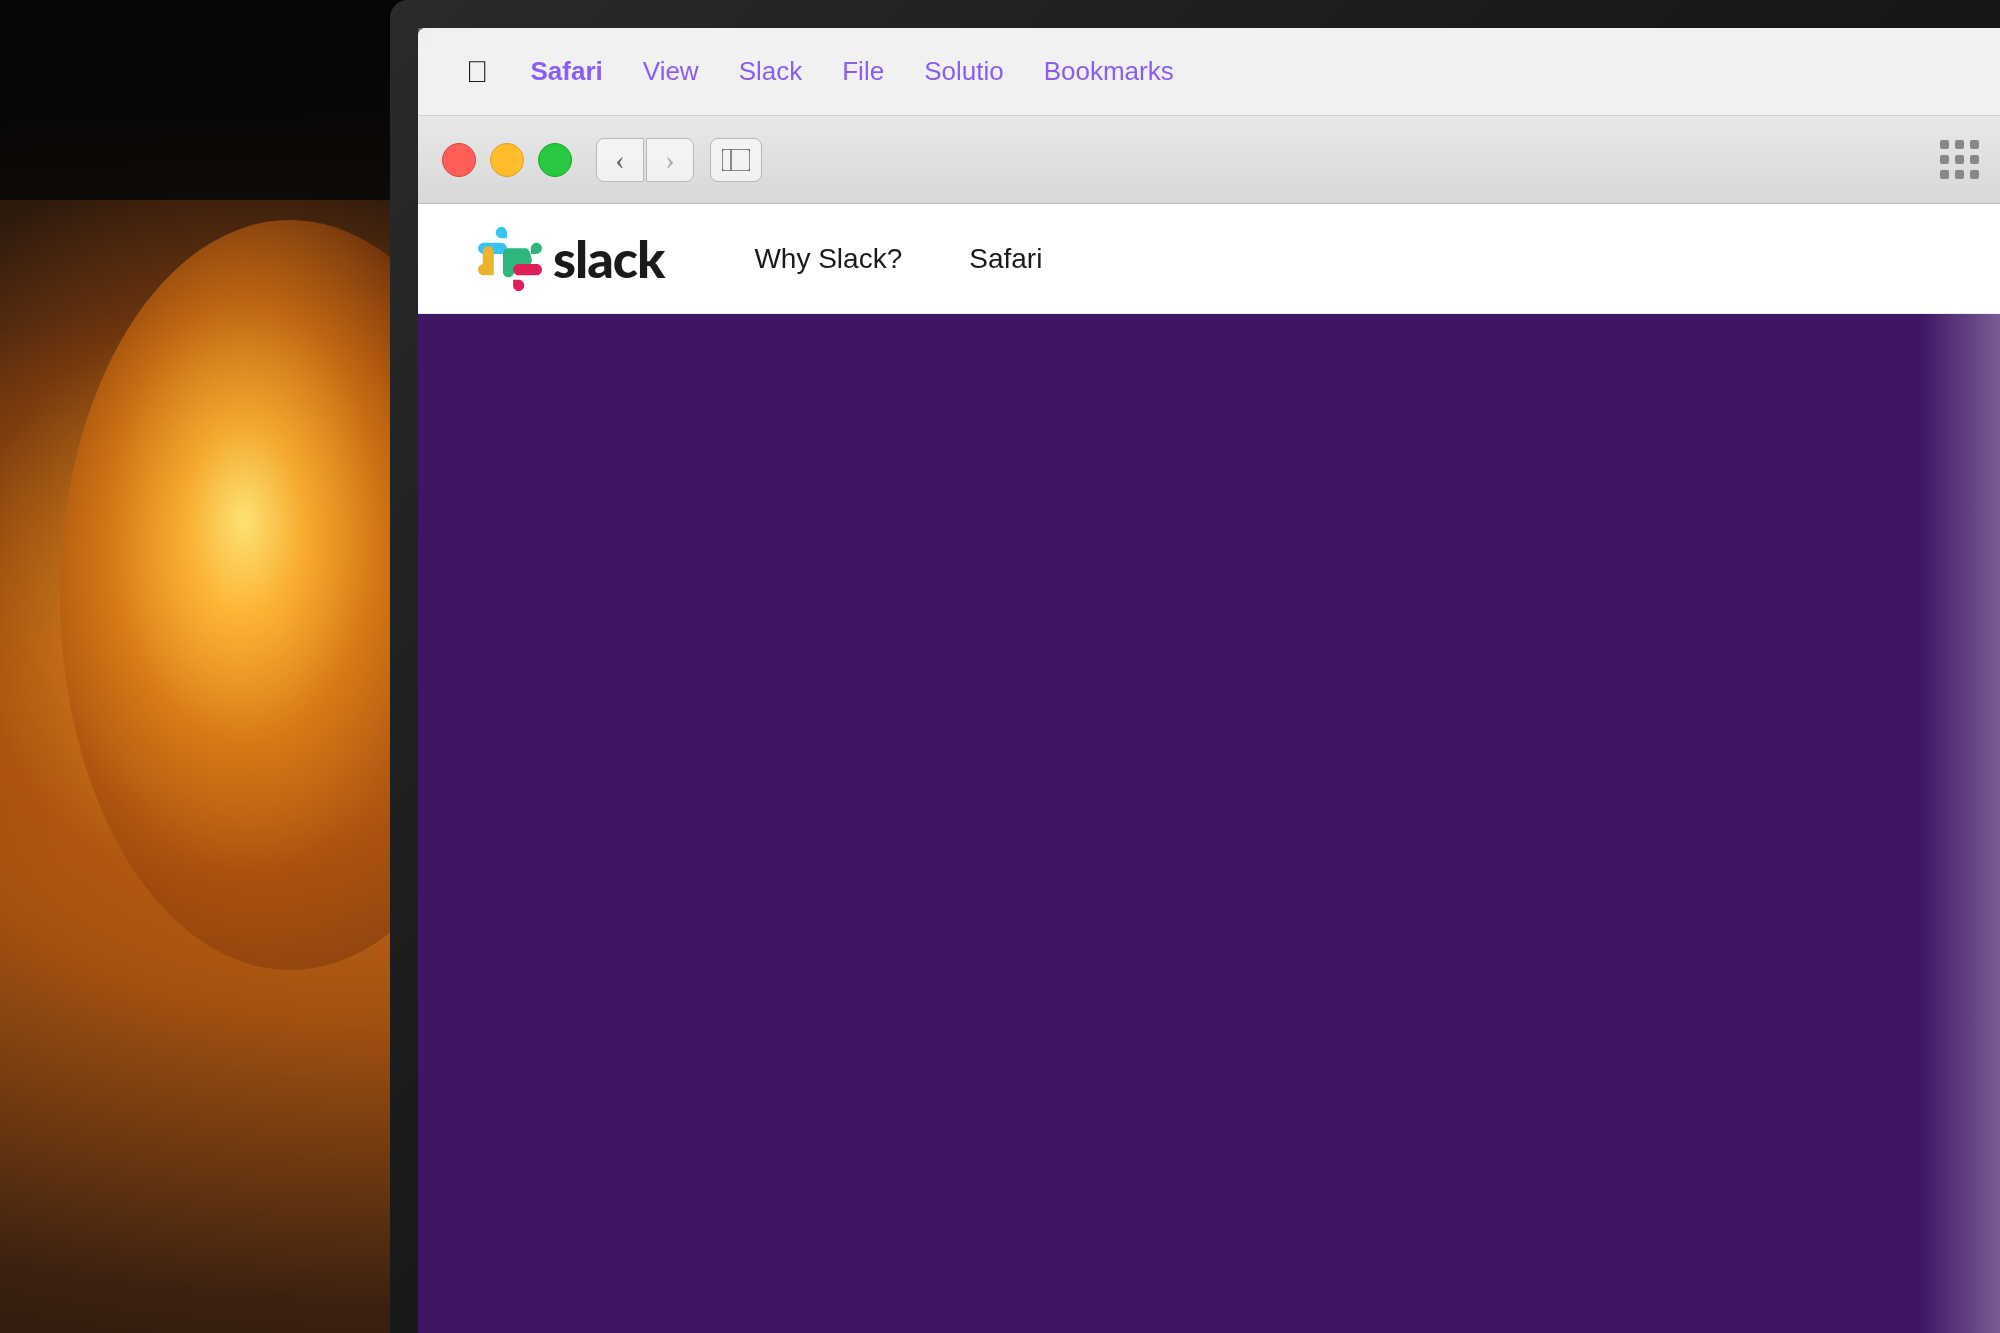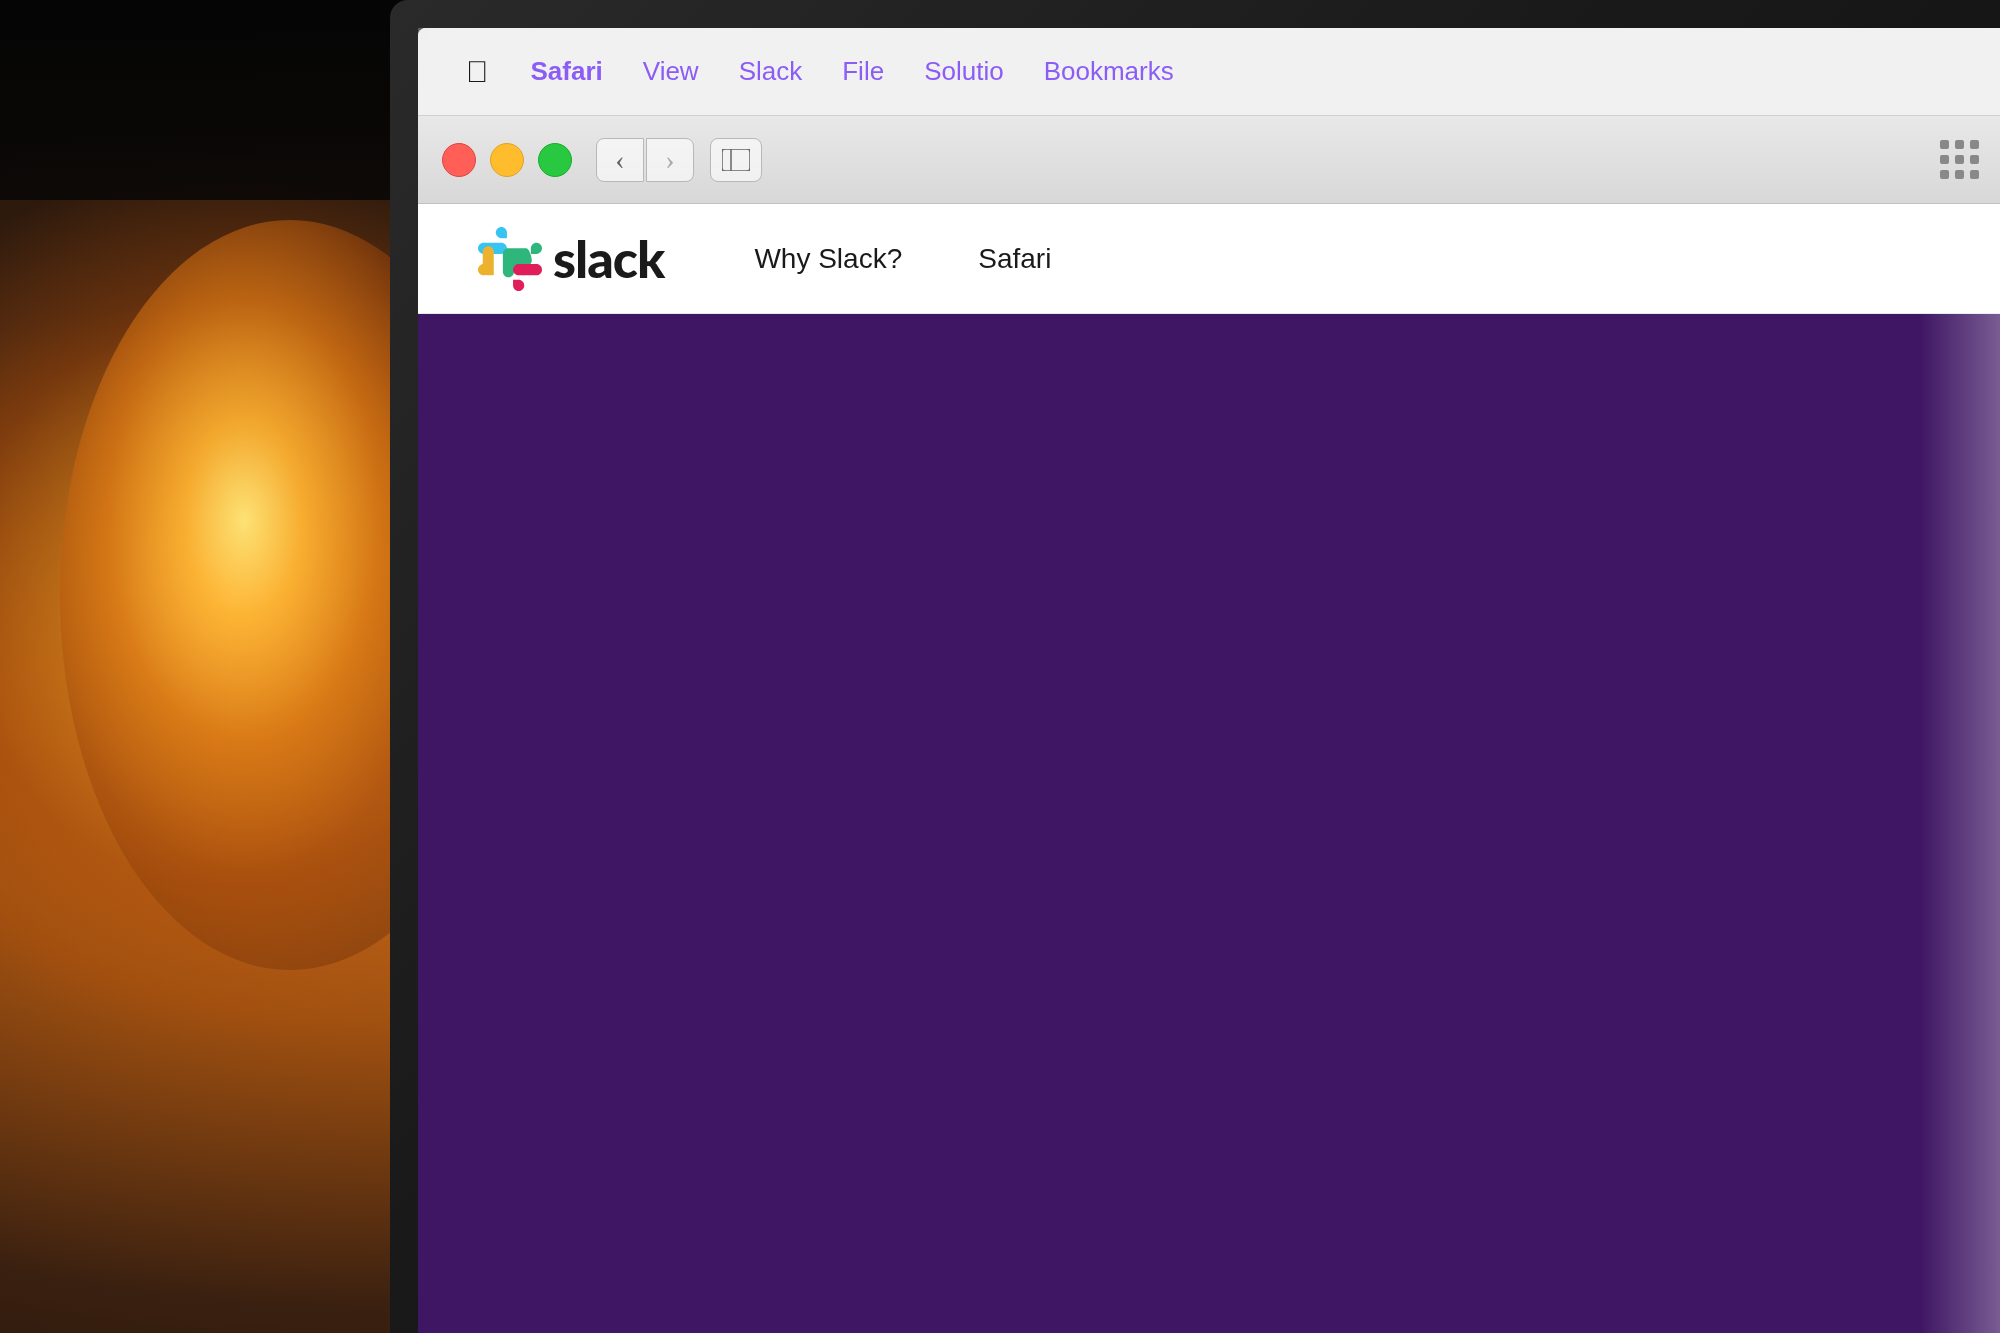--- a/index.html
+++ b/index.html
@@ -261,21 +261,21 @@
       font-family: -apple-system, 'Lato', 'Helvetica Neue', sans-serif;
       font-size: 52px;
       font-weight: 900;
       color: #1a1a1a;
       letter-spacing: -1px;
     }
 
     .slack-nav-items {
       display: flex;
       align-items: center;
-      gap: 16px;
+      gap: 7px;
     }
 
     .slack-nav-item {
       font-family: -apple-system, 'Helvetica Neue', sans-serif;
       font-size: 28px;
       color: #1a1a1a;
       padding: 10px 30px;
       cursor: pointer;
       white-space: nowrap;
     }

